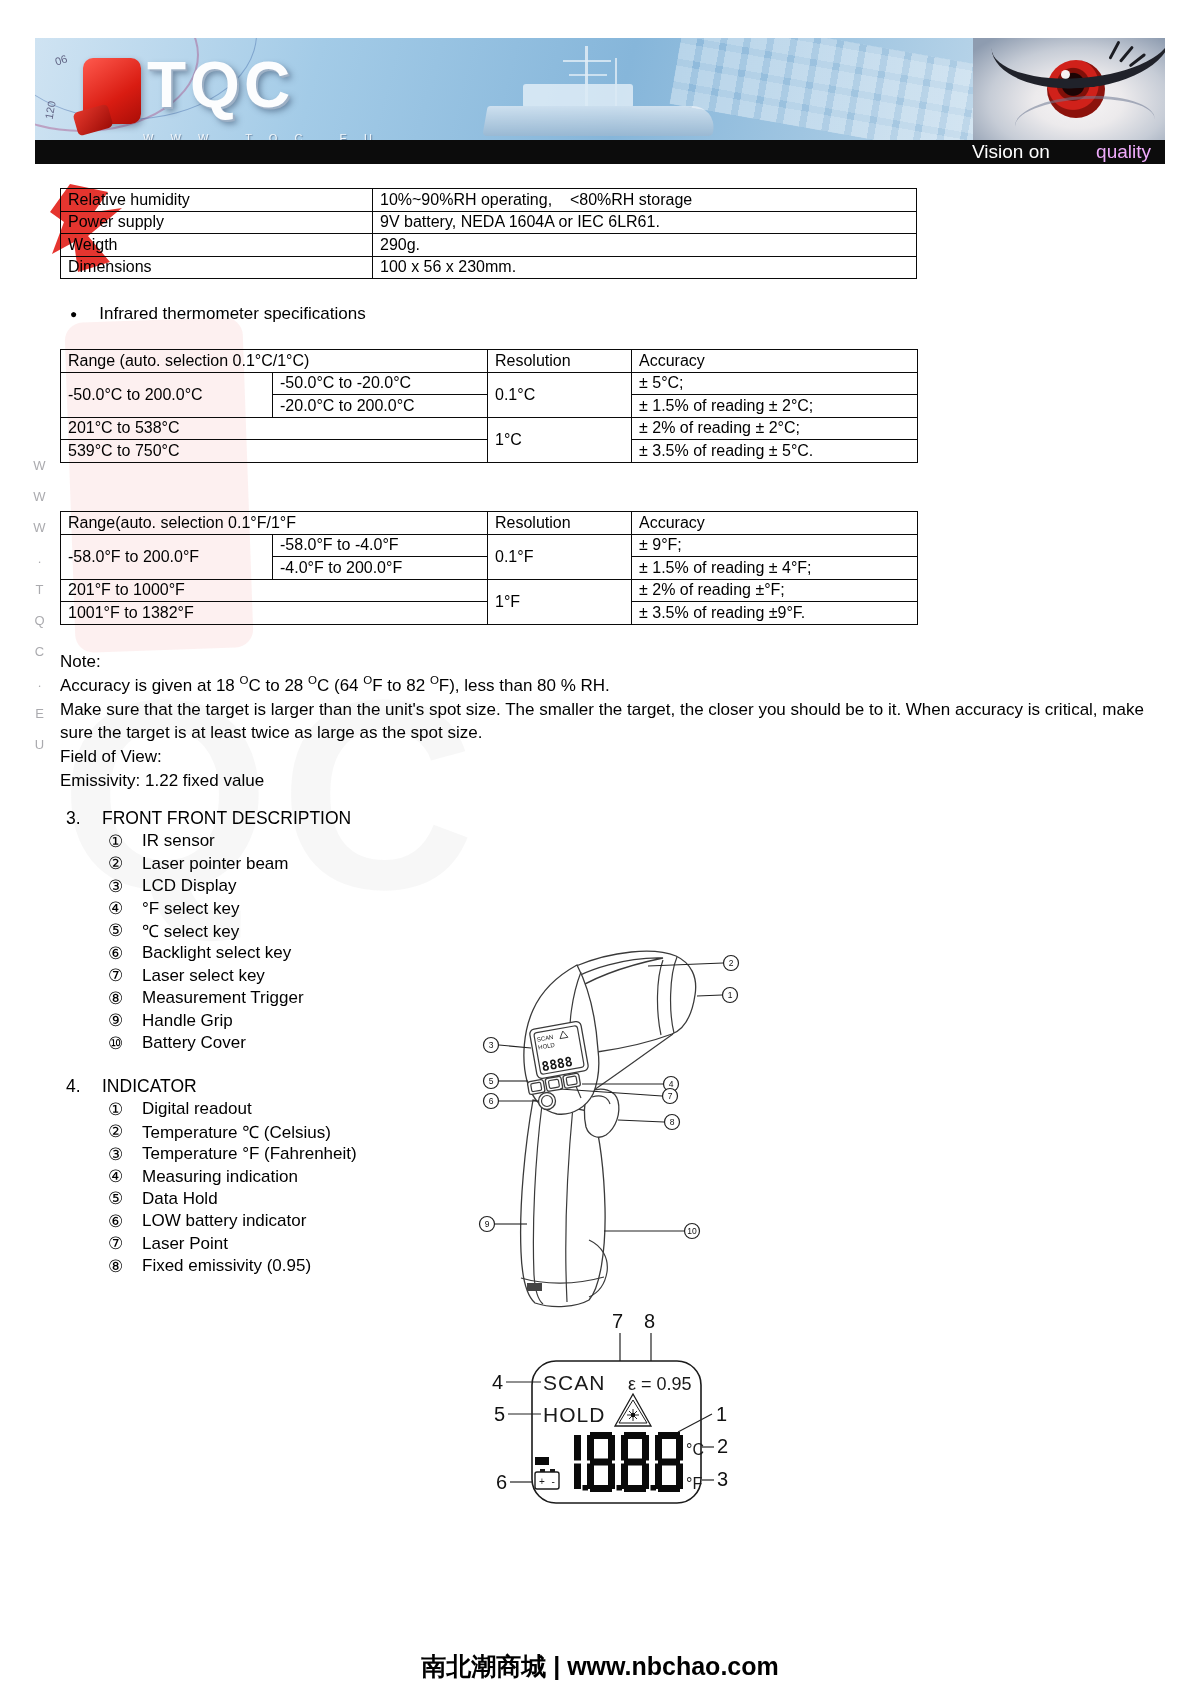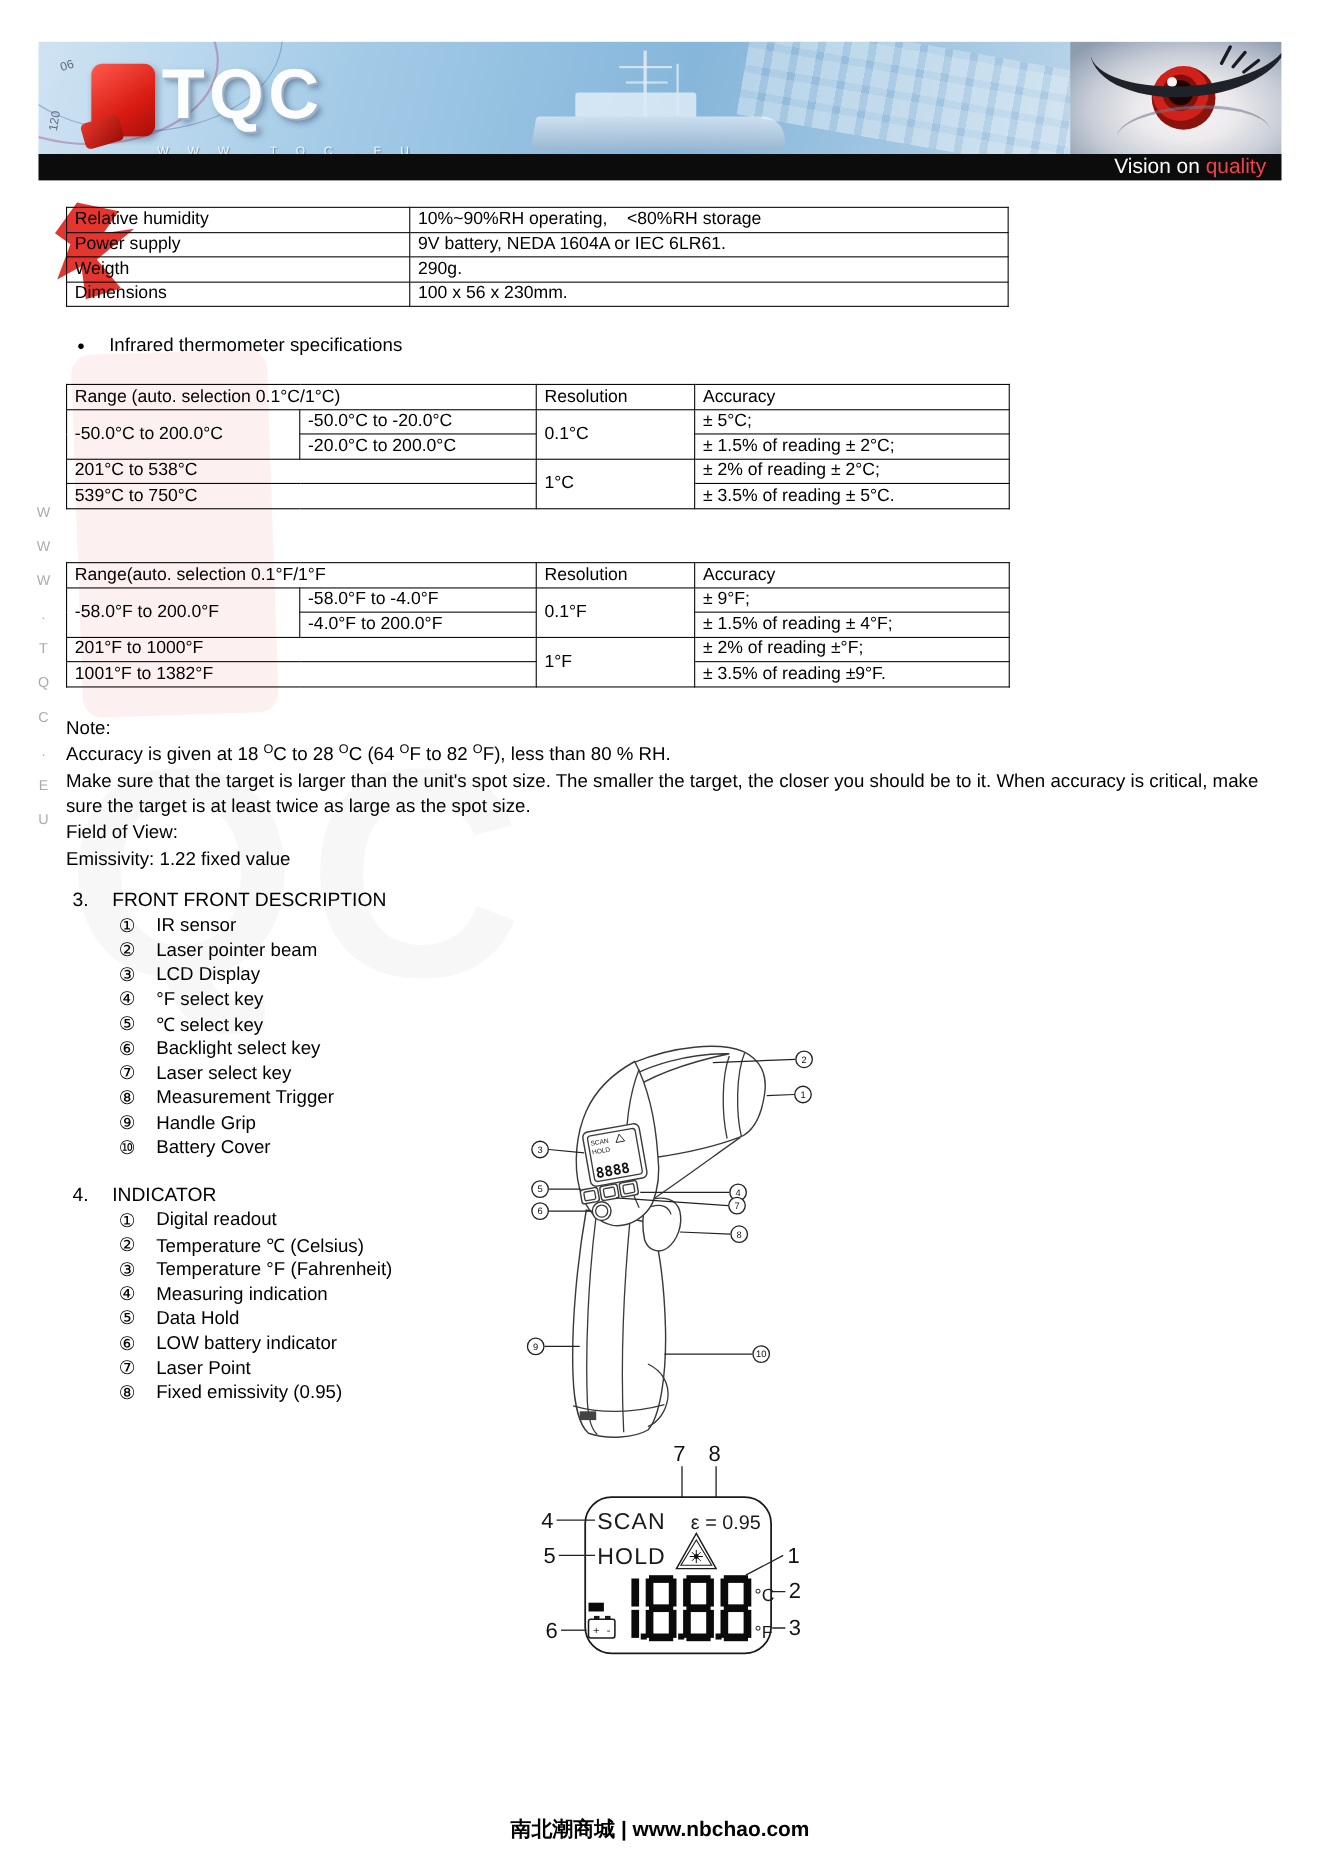--- a/index.html
+++ b/index.html
@@ -39,21 +39,21 @@
     background:radial-gradient(circle at 45% 42%,#1c0404 0 11px,#801009 12px 16px,#d0211a 17px 25px,#8c120c 26px);}
   .glint{position:absolute;left:14px;top:10px;width:9px;height:9px;border-radius:50%;background:rgba(255,255,255,.95);}
   .eyelid{position:absolute;left:18px;top:-44px;width:180px;height:84px;border-radius:50%;
     border-bottom:10px solid #20222a;transform:rotate(-5deg);}
   .lowerlid{position:absolute;left:42px;top:58px;width:140px;height:50px;border-radius:50%;
     border-top:3px solid rgba(110,120,145,.55);transform:rotate(-3deg);}
   .lash{position:absolute;width:2.5px;height:20px;background:#1b1c22;border-radius:2px;}
   .banner-strip{left:35px;top:140px;width:1130px;height:24px;background:#0c0c0c;color:#fff;
     font-size:19px;line-height:24px;text-align:right;padding-right:0;box-sizing:border-box;}
   .banner-strip .inner{padding-right:14px;}
-  .tagline-accent{color:#ef4444;}
+  .tagline-accent{color:#f0abfc;margin-left:41px;}
 
   
   .wm-red{left:70px;top:320px;width:178px;height:330px;background:rgba(230,70,58,.08);
     border-radius:18px;transform:rotate(-2deg);}
   .wm-ghost{left:60px;top:640px;font-size:270px;font-weight:bold;color:rgba(120,120,120,.06);letter-spacing:10px;}
   .wm-vert{left:32px;top:458px;writing-mode:vertical-rl;text-orientation:upright;letter-spacing:16px;
     font-size:13px;color:rgba(125,125,130,.65);}
   .red-mark{left:48px;top:178px;mix-blend-mode:multiply;opacity:.92;}
 
   
@@ -65,21 +65,21 @@
   
   .bullet-line{left:70px;top:304px;font-size:17px;display:flex;align-items:center;}
   .bullet-dot{font-size:12px;margin-right:22px;}
   .note-block{left:60px;top:650px;width:1095px;font-size:17px;line-height:23.8px;}
   .supO{font-size:11.5px;vertical-align:super;line-height:0;}
   .sec-head{font-size:17.5px;display:flex;}
   .sec-num{width:36px;}
   .num-list{font-size:17px;}
   .num-list .li{display:flex;height:22.45px;align-items:center;}
   .num-list .circ{width:34px;font-size:17px;}
-  .footer{left:0;top:1650px;width:1200px;text-align:center;font-size:19px;font-weight:600;}
+  .footer{left:0;top:1650px;width:1200px;text-align:center;font-size:25px;font-weight:600;}
 
   svg text{font-family:"Liberation Sans",sans-serif;}
   .gun-stroke{fill:none;stroke:#3a3a3a;stroke-width:1.2;}
   .gun-fill{fill:#ffffff;stroke:#3a3a3a;stroke-width:1.3;}
   .callout-line{stroke:#222;stroke-width:1.1;}
   .callout-circle{fill:#fff;stroke:#222;stroke-width:1.2;}
   .callout-num{font-size:8.5px;fill:#111;text-anchor:middle;}
   .lcd-line{stroke:#222;stroke-width:1.2;fill:none;}
   .lcd-label{font-size:20px;fill:#111;}
   .lcd-word{font-size:21px;fill:#1a1a1a;letter-spacing:1px;}

